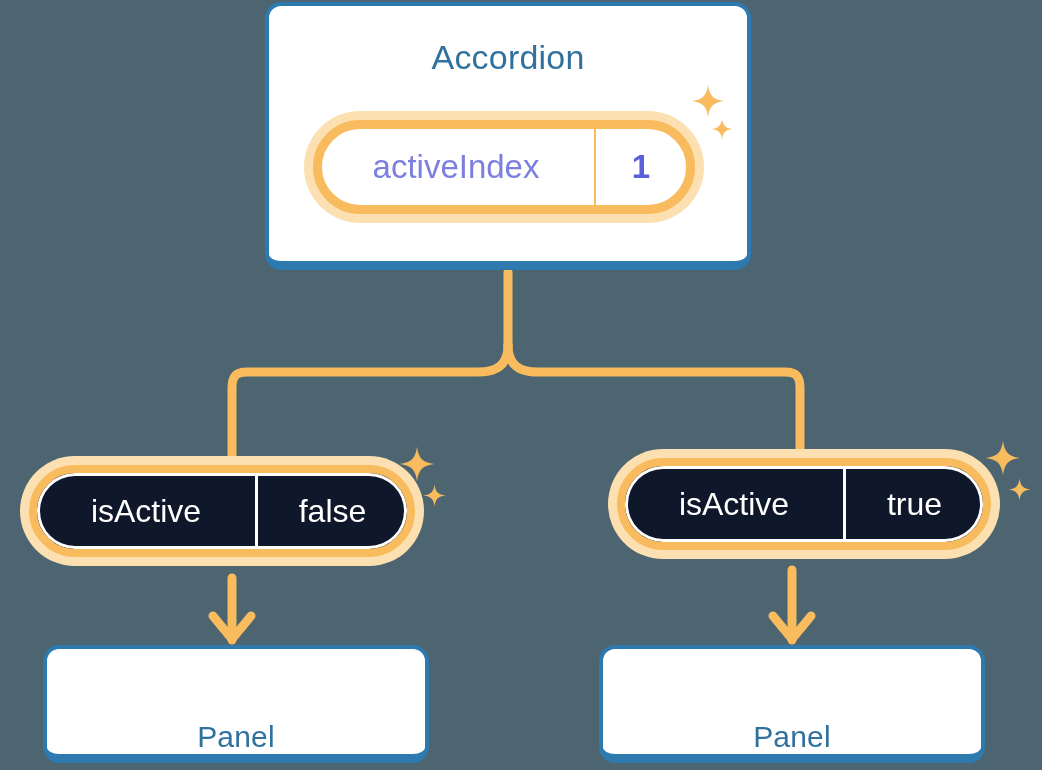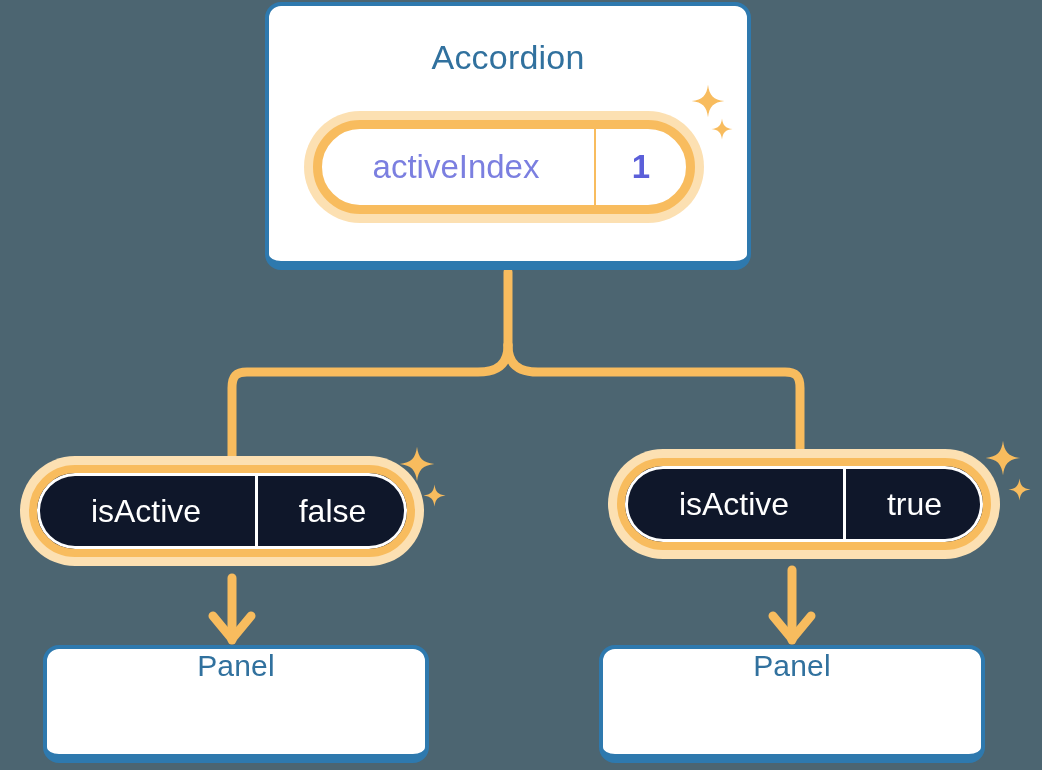--- a/index.html
+++ b/index.html
@@ -29,21 +29,21 @@
     font-size:34px;
     text-align:center;
     letter-spacing:.2px;
   }
 
   #accordion-card{left:265px;top:2px;width:486px;height:268px;}
   #accordion-card .card-title{margin-top:32px;}
 
   .panel-card{
     width:386px;height:118px;
-    display:flex;align-items:flex-start;justify-content:center;
+    display:flex;align-items:flex-end;justify-content:center;
   }
   .panel-card .card-title{font-size:30px;margin:0;}
   #panel-left{left:43px;top:645px;}
   #panel-right{left:599px;top:645px;}
 
   
   .pill-wrap{position:absolute;z-index:3;}
   .pill{
     position:relative;
     display:flex;align-items:stretch;

